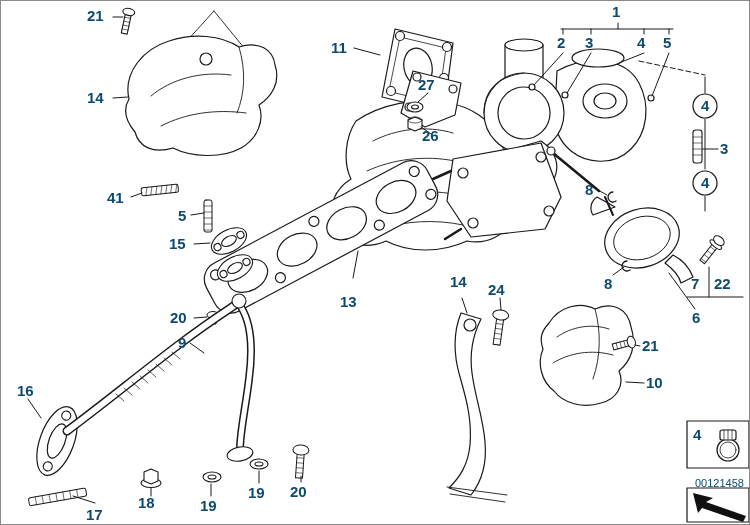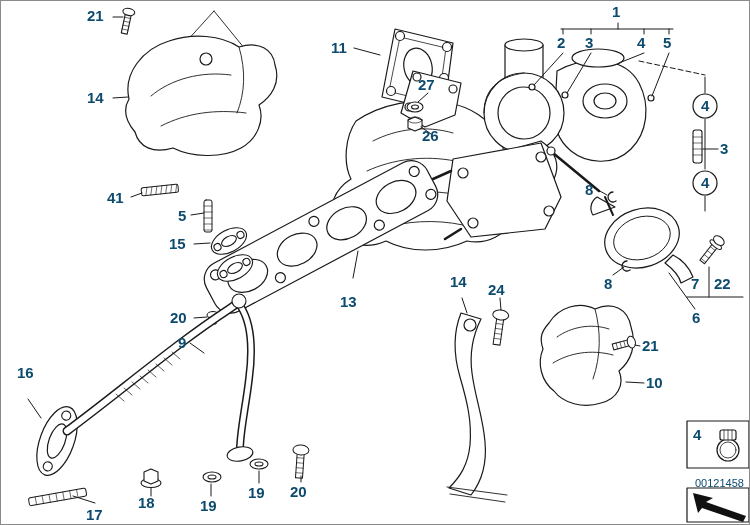--- a/index.html
+++ b/index.html
@@ -297,21 +297,21 @@
   <div class="label" style="left:449px;top:273px">14</div>
   <div class="label" style="left:487px;top:281px">24</div>
   <div class="label" style="left:169px;top:309px">20</div>
   <div class="label" style="left:177px;top:334px">9</div>
   <div class="label" style="left:603px;top:275px">8</div>
   <div class="label" style="left:690px;top:275px">7</div>
   <div class="label" style="left:713px;top:275px">22</div>
   <div class="label" style="left:691px;top:309px">6</div>
   <div class="label" style="left:641px;top:337px">21</div>
   <div class="label" style="left:645px;top:374px">10</div>
-  <div class="label" style="left:16px;top:364px">16</div>
+  <div class="label" style="left:16px;top:382px">16</div>
   <div class="label" style="left:85px;top:506px">17</div>
   <div class="label" style="left:137px;top:494px">18</div>
   <div class="label" style="left:199px;top:497px">19</div>
   <div class="label" style="left:247px;top:484px">19</div>
   <div class="label" style="left:289px;top:483px">20</div>
   <div class="label" style="left:692px;top:426px">4</div>
   <div class="label small" style="left:694px;top:474px">00121458</div>
 
 </div>
 

